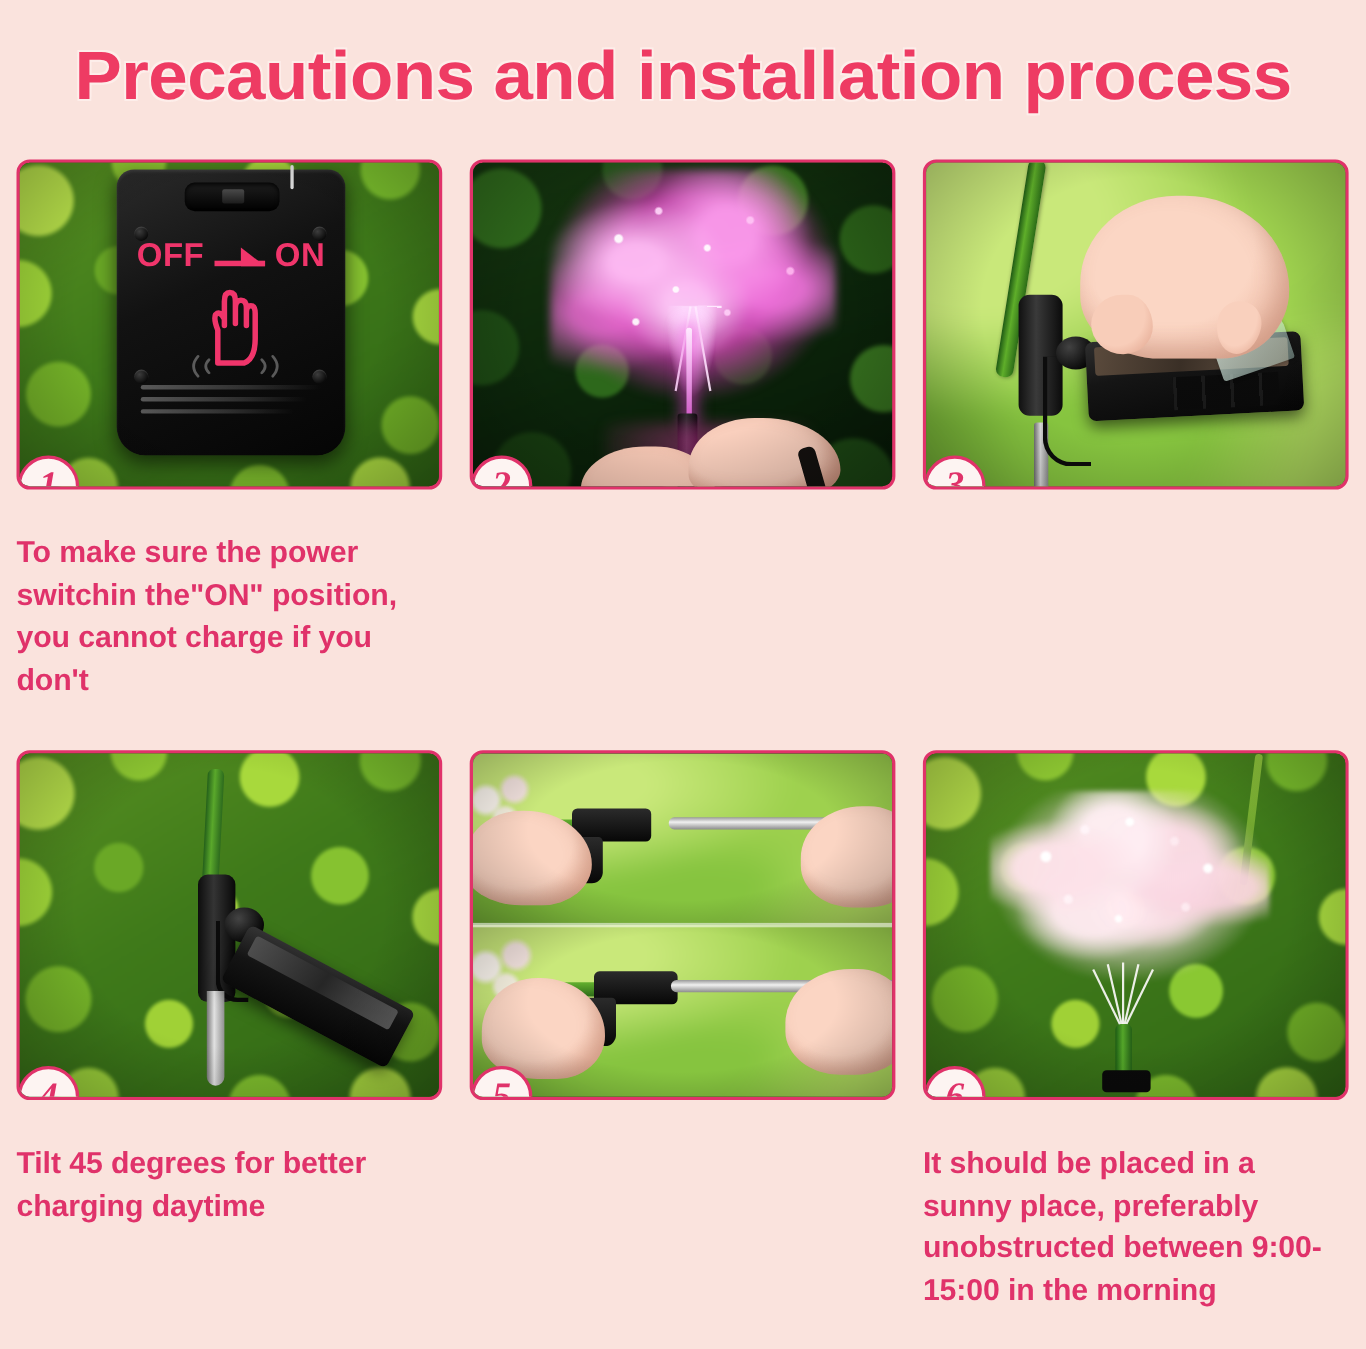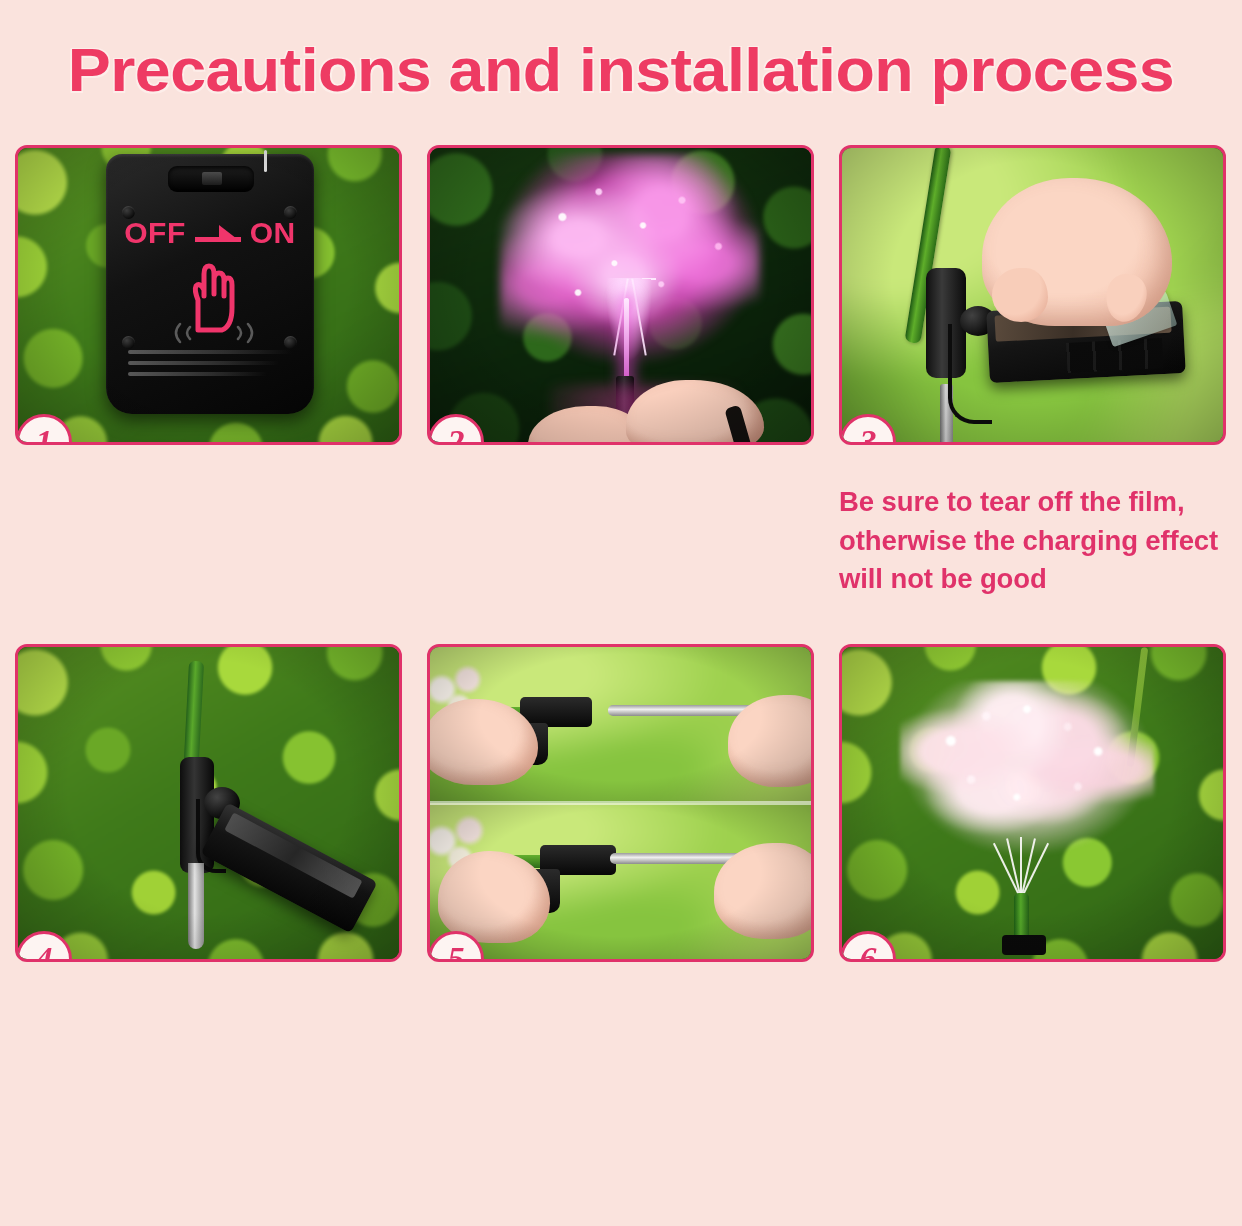--- a/index.html
+++ b/index.html
@@ -599,20 +599,21 @@
             <div class="p1-text">
               <i></i>
                 <i></i>
                 <i></i>
             </div>
           </div>
           <div class="vignette"></div>
         </div>
         <div class="badge">1</div>
       </div>
+      <div class="caption">To make sure the power switchin the"ON" position, you cannot charge if you don't</div>
     </div>
 
     <div class="cell">
       <div class="photo-frame">
         <div class="photo">
           <div class="foliage-dark"></div>
           <div class="p2-glow"></div>
           <div class="p2-sparkle"></div>
           <div class="p2-stems"></div>
           <div class="p2-corestem"></div>
@@ -641,21 +642,20 @@
             <div class="p3-ribs"></div>
             <div class="p3-film"></div>
           </div>
           <div class="p3-hand"></div>
           <div class="p3-thumb"></div>
           <div class="p3-finger"></div>
           <div class="vignette"></div>
         </div>
         <div class="badge">3</div>
       </div>
-      <div class="caption">Be sure to tear off the film, otherwise the charging effect will not be good</div>
     </div>
 
   </div>
 
   <div class="row row2">
 
     <div class="cell">
       <div class="photo-frame tall">
         <div class="photo">
           <div class="foliage-bright"></div>
@@ -664,20 +664,21 @@
           <div class="p4-cable"></div>
           <div class="p4-rod"></div>
           <div class="p4-joint"></div>
           <div class="p4-panel">
             <div class="p4-panelcell"></div>
           </div>
           <div class="vignette"></div>
         </div>
         <div class="badge">4</div>
       </div>
+      <div class="caption">Tilt 45 degrees for better charging daytime</div>
     </div>
 
     <div class="cell">
       <div class="photo-frame tall">
         <div class="photo">
 
           <div class="p5-half top">
             <div class="foliage-blur"></div>
             <div class="p5-flower" style="left:-14px; top:16px; width:86px; height:66px;"></div>
             <div class="p5-greenstem" style="left:48px; top:60px; width:96px;"></div>
@@ -719,16 +720,17 @@
             <i style="transform:rotate(0deg)"></i>
             <i style="transform:rotate(13deg)"></i>
             <i style="transform:rotate(26deg)"></i>
           </div>
           <div class="p6-pole"></div>
           <div class="p6-base"></div>
           <div class="vignette"></div>
         </div>
         <div class="badge">6</div>
       </div>
+      <div class="caption">It should be placed in a sunny place, preferably unobstructed between 9:00-15:00 in the morning</div>
     </div>
 
   </div>
 </div>
 
 </body></html>

